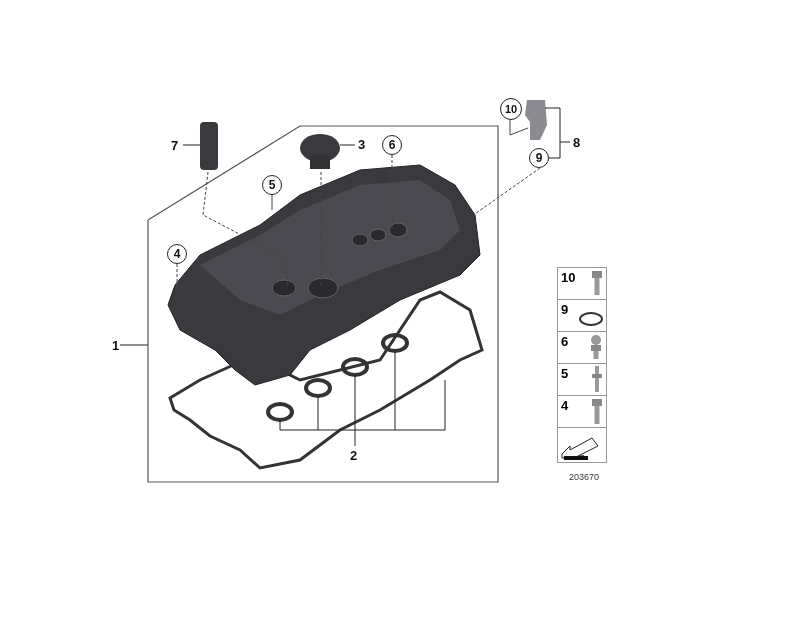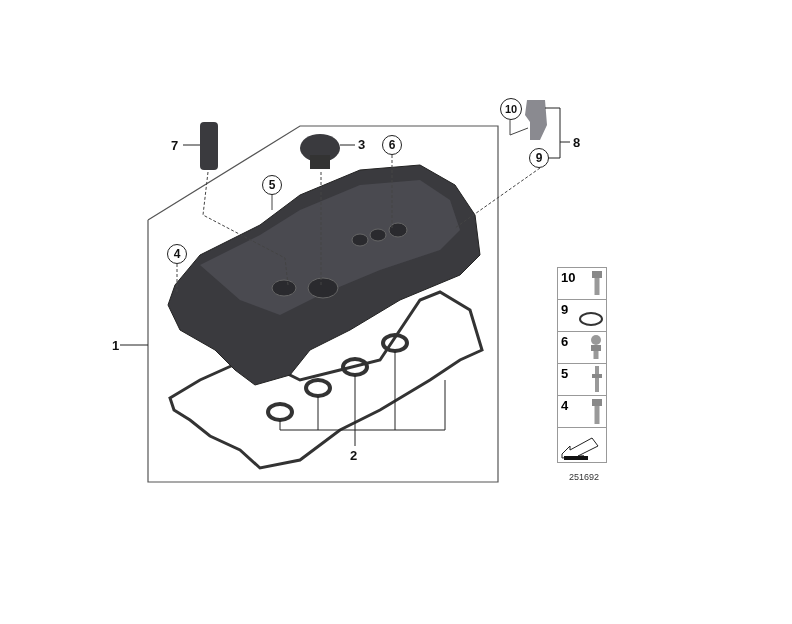--- a/index.html
+++ b/index.html
@@ -111,13 +111,13 @@
         <rect x="4.5" y="9" width="5" height="18" fill="#999"></rect>
       </svg>
   </div>
   <div class="arrowcell">
     <svg width="48" height="34">
         <path d="M4,26 L12,18 L12,22 L34,10 L40,18 L20,28 L26,28 L4,30 Z" fill="#fff" stroke="#222"></path>
         <rect x="6" y="28" width="24" height="4" fill="#111"></rect>
       </svg>
   </div>
 </div>
-<div class="diagid">251692</div>
+<div class="diagid">203670</div>
 
 </body></html>

